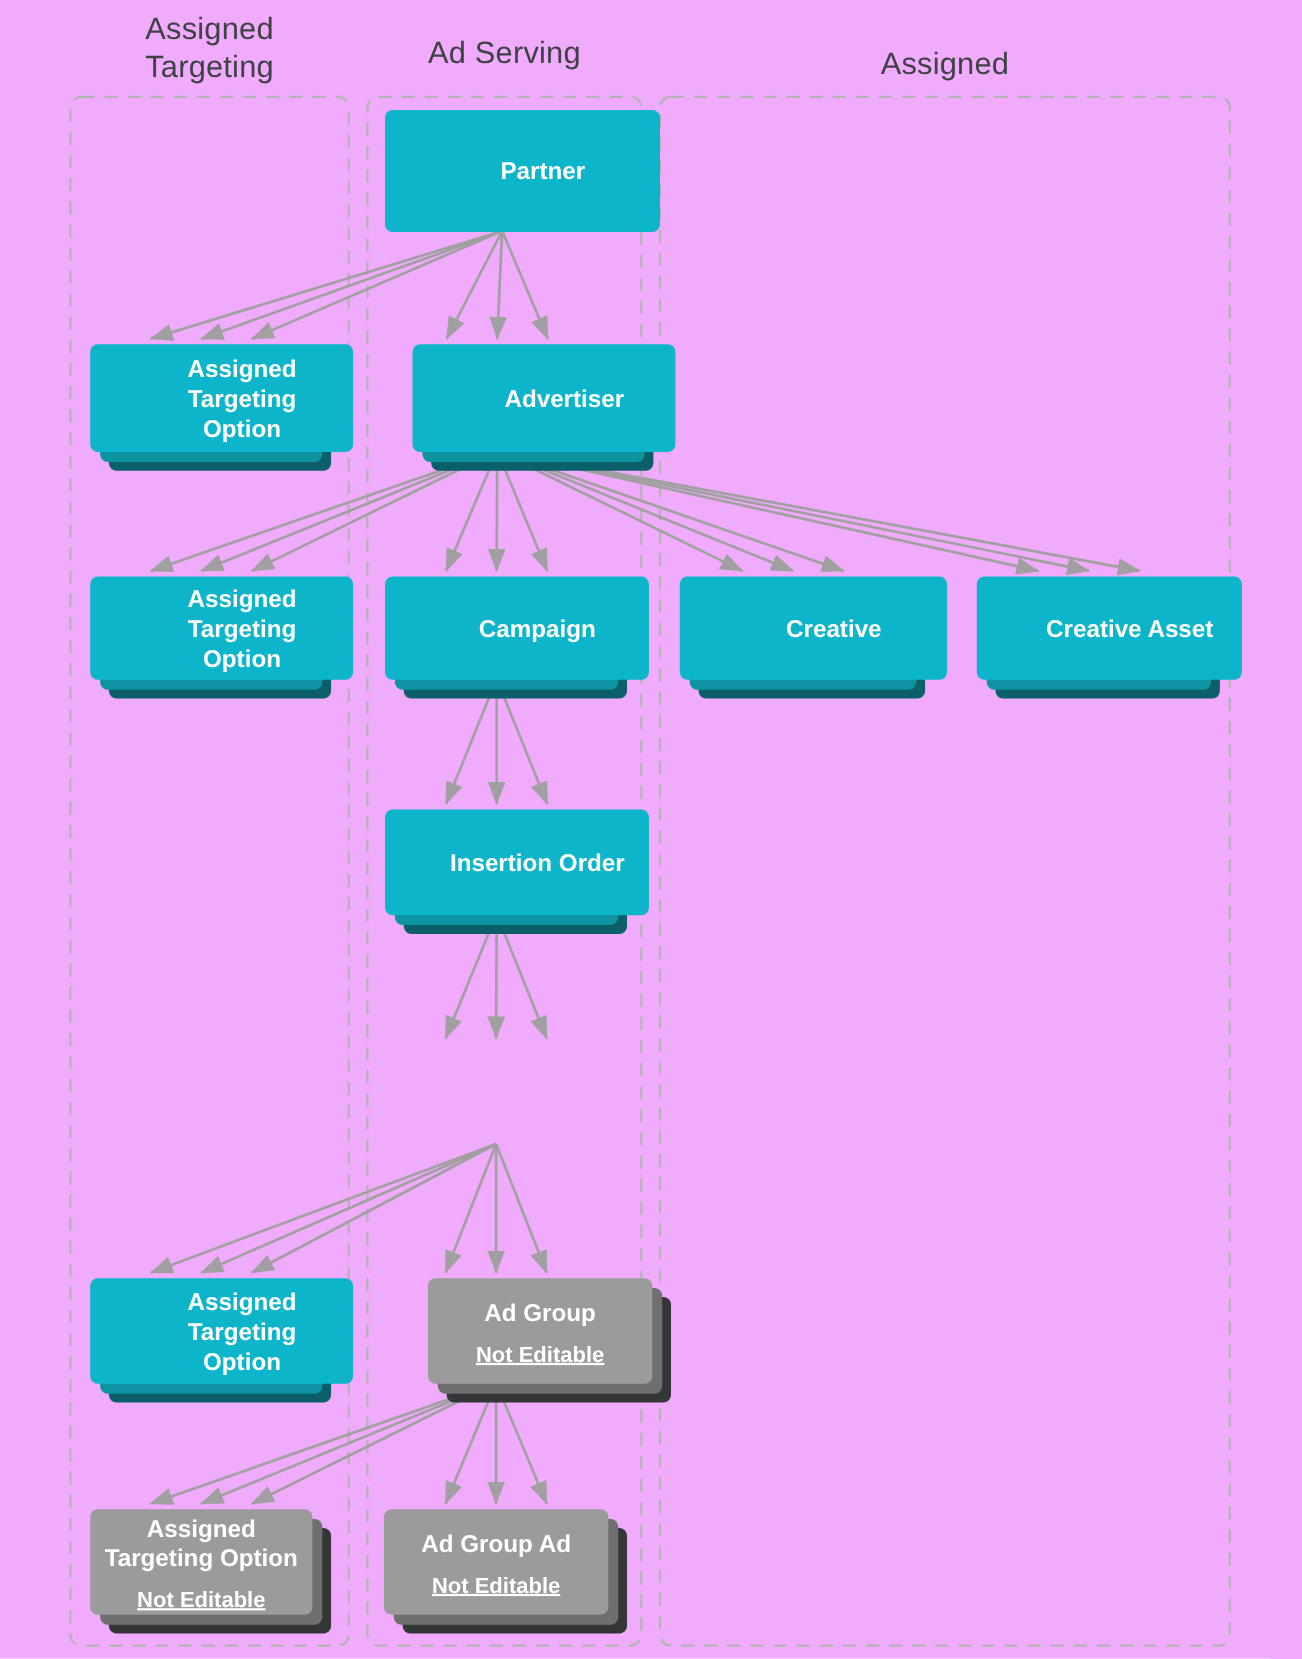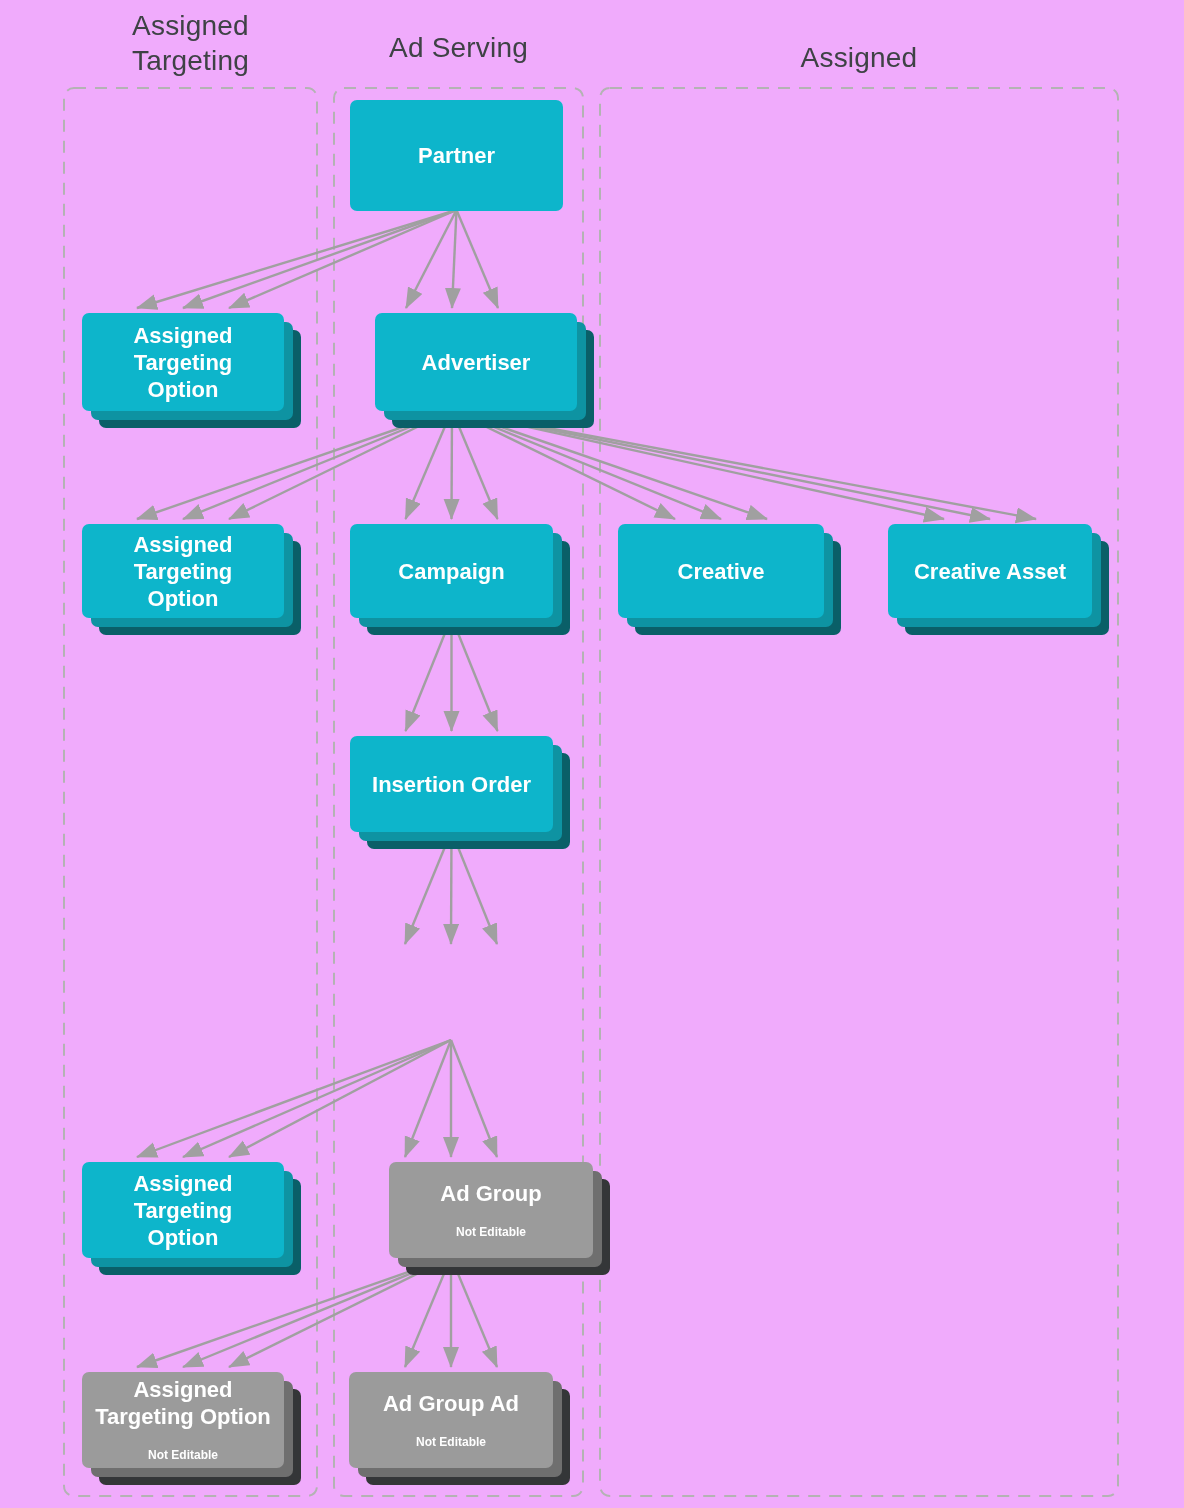--- a/index.html
+++ b/index.html
@@ -11,32 +11,32 @@
     font-size:28px;line-height:35px;font-weight:400;
     color:var(--header-text);white-space:pre-line;letter-spacing:0.2px;
   }
   #nodes{position:absolute;left:0;top:0;width:100%;height:100%;z-index:2;pointer-events:none;}
   .node{position:absolute;}
   .node .layer,.node .face{
     position:absolute;left:0;top:0;width:100%;height:100%;border-radius:7px;
   }
   .node .layer.l3{transform:translate(17px,17px);}
   .node .layer.l2{transform:translate(9px,9px);}
-  .node.teal .face{background:var(--teal);}
+  .node.teal .face{background:var(--teal);padding-left:37px;}
   .node.teal .l2{background:var(--teal-mid);}
   .node.teal .l3{background:var(--teal-dark);}
   .node.gray .face{background:var(--gray);}
   .node.gray .l2{background:var(--gray-mid);}
   .node.gray .l3{background:var(--gray-dark);}
   .face{
     display:flex;flex-direction:column;align-items:center;justify-content:center;
     gap:16px;color:var(--label-text);text-align:center;
   }
   .label{font-weight:bold;font-size:22px;line-height:27px;white-space:pre-line;}
-  .sub{font-weight:bold;font-size:12px;line-height:18px;}
+  .sub{font-weight:bold;font-size:20px;line-height:18px;text-decoration:underline;}
 </style>
 </head>
 <body>
 
 <div id="canvas">
   <svg id="edge-layer" width="1184" height="1508" viewBox="0 0 1184 1508">
     <defs>
       <marker id="arrowhead" markerUnits="userSpaceOnUse" markerWidth="24" markerHeight="18" refX="20" refY="8" orient="auto">
         <path id="arrowhead-path" d="M0,0 L21,8 L0,16 Z" fill="#a0a0a0"></path>
       </marker>

